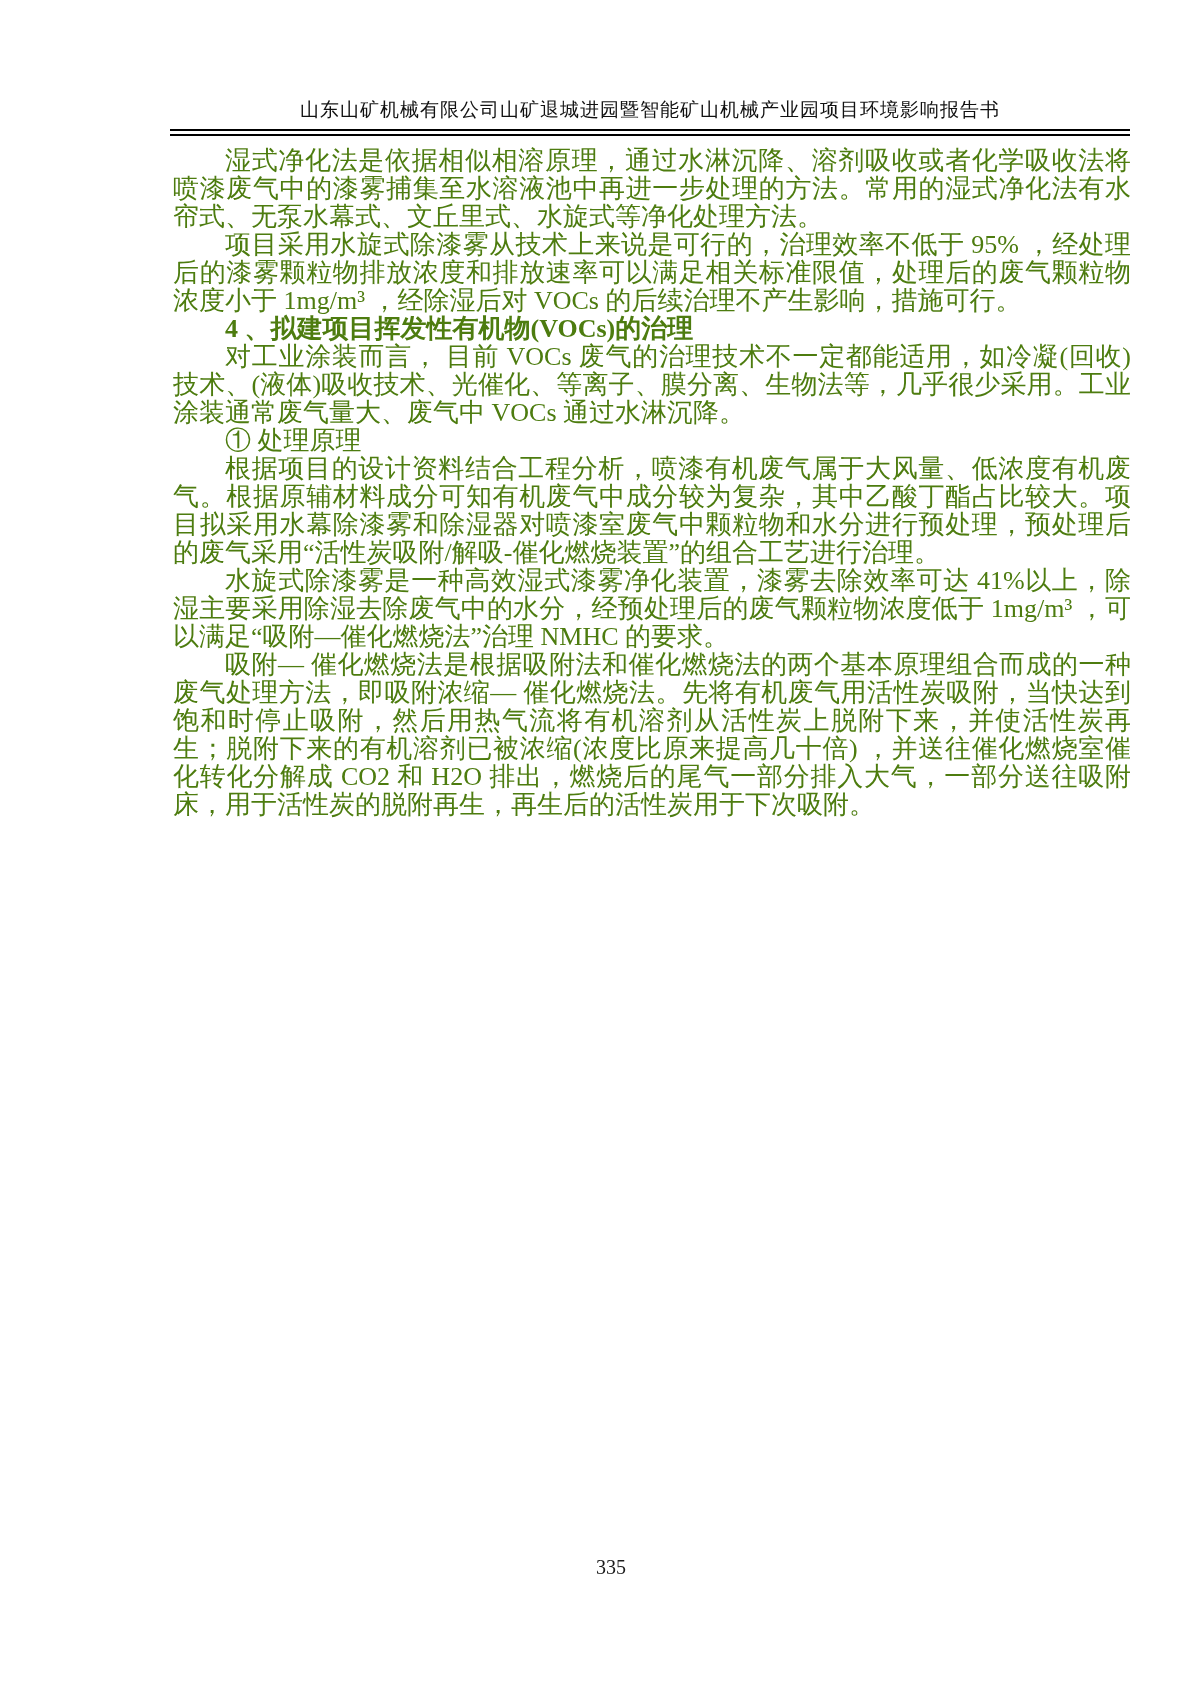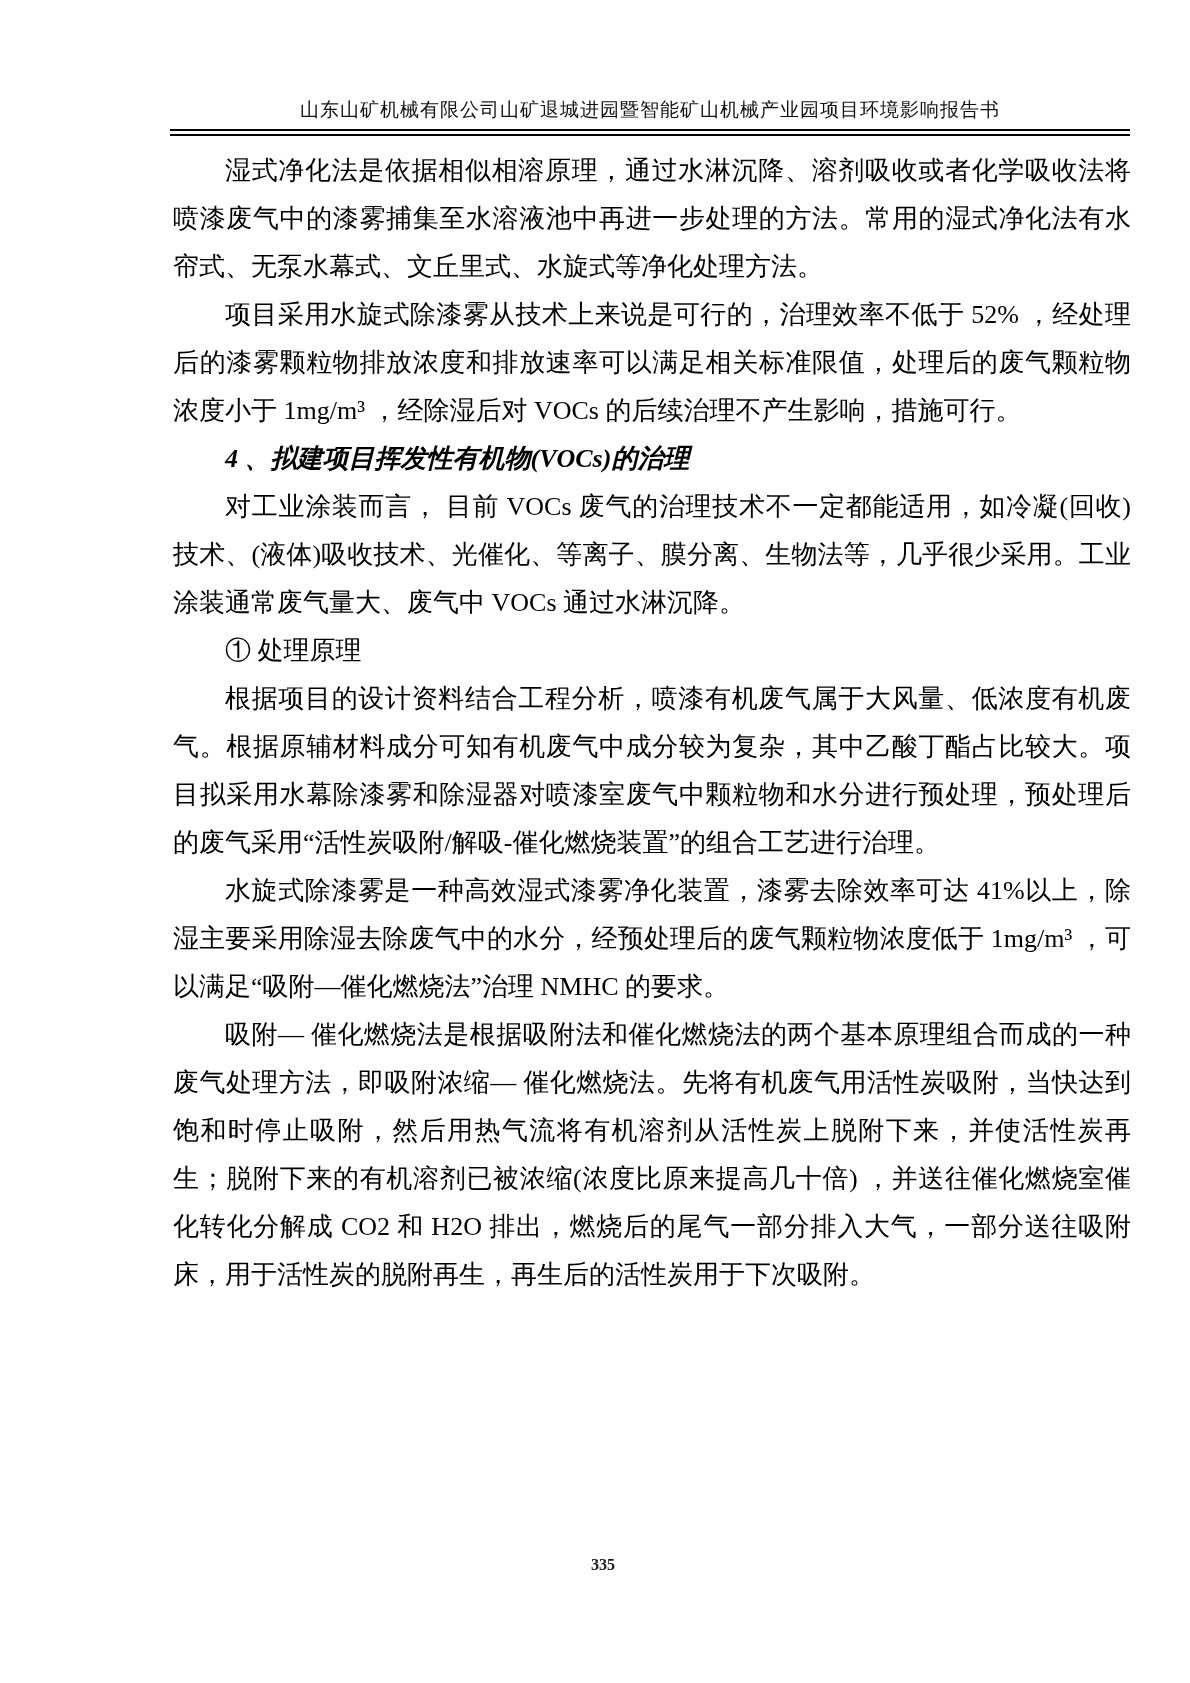--- a/index.html
+++ b/index.html
@@ -35,58 +35,56 @@
     height: 7px;
     border-top: 2px solid #000000;
     border-bottom: 2px solid #000000;
   }
   .doc-body {
     position: absolute;
     top: 147px;
     left: 113px;
     width: 958px;
     font-size: 26px;
-    line-height: 48px;
+    line-height: 28px;
     text-align: justify;
-    color: #000000;
+    color: #4d7c0f;
   }
   p.para {
     margin: 0;
     padding: 0;
     text-indent: 2em;
   }
   p.para.heading {
     font-weight: bold;
-    font-style: italic;
   }
   .page-number {
     position: absolute;
     top: 1556px;
-    left: 8px;
+    left: 16px;
     width: 100%;
     text-align: center;
-    font-size: 16px;
+    font-size: 20px;
     color: #1a1a1a;
-    font-weight: bold;
   }
 </style>
 </head>
 <body>
 
 <div class="page">
 
   <header class="doc-header">
     <div class="doc-header-title">山东山矿机械有限公司山矿退城进园暨智能矿山机械产业园项目环境影响报告书</div>
     <div class="doc-header-rule"></div>
   </header>
 
   <main class="doc-body">
 
   <p class="para normal">湿式净化法是依据相似相溶原理，通过水淋沉降、溶剂吸收或者化学吸收法将喷漆废气中的漆雾捕集至水溶液池中再进一步处理的方法。常用的湿式净化法有水帘式、无泵水幕式、文丘里式、水旋式等净化处理方法。</p>
-      <p class="para normal">项目采用水旋式除漆雾从技术上来说是可行的，治理效率不低于 52% ，经处理后的漆雾颗粒物排放浓度和排放速率可以满足相关标准限值，处理后的废气颗粒物浓度小于 1mg/m³ ，经除湿后对 VOCs 的后续治理不产生影响，措施可行。</p>
+      <p class="para normal">项目采用水旋式除漆雾从技术上来说是可行的，治理效率不低于 95% ，经处理后的漆雾颗粒物排放浓度和排放速率可以满足相关标准限值，处理后的废气颗粒物浓度小于 1mg/m³ ，经除湿后对 VOCs 的后续治理不产生影响，措施可行。</p>
       <p class="para heading">4 、拟建项目挥发性有机物(VOCs)的治理</p>
       <p class="para normal">对工业涂装而言， 目前 VOCs 废气的治理技术不一定都能适用，如冷凝(回收)技术、(液体)吸收技术、光催化、等离子、膜分离、生物法等，几乎很少采用。工业涂装通常废气量大、废气中 VOCs 通过水淋沉降。</p>
       <p class="para normal">① 处理原理</p>
       <p class="para normal">根据项目的设计资料结合工程分析，喷漆有机废气属于大风量、低浓度有机废气。根据原辅材料成分可知有机废气中成分较为复杂，其中乙酸丁酯占比较大。项目拟采用水幕除漆雾和除湿器对喷漆室废气中颗粒物和水分进行预处理，预处理后的废气采用“活性炭吸附/解吸-催化燃烧装置”的组合工艺进行治理。</p>
       <p class="para normal">水旋式除漆雾是一种高效湿式漆雾净化装置，漆雾去除效率可达 41%以上，除湿主要采用除湿去除废气中的水分，经预处理后的废气颗粒物浓度低于 1mg/m³ ，可以满足“吸附—催化燃烧法”治理 NMHC 的要求。</p>
       <p class="para normal">吸附— 催化燃烧法是根据吸附法和催化燃烧法的两个基本原理组合而成的一种废气处理方法，即吸附浓缩— 催化燃烧法。先将有机废气用活性炭吸附，当快达到饱和时停止吸附，然后用热气流将有机溶剂从活性炭上脱附下来，并使活性炭再生；脱附下来的有机溶剂已被浓缩(浓度比原来提高几十倍) ，并送往催化燃烧室催化转化分解成 CO2 和 H2O 排出，燃烧后的尾气一部分排入大气，一部分送往吸附床，用于活性炭的脱附再生，再生后的活性炭用于下次吸附。</p>
     </main>
 
   <footer>
     <div class="page-number">335</div>

